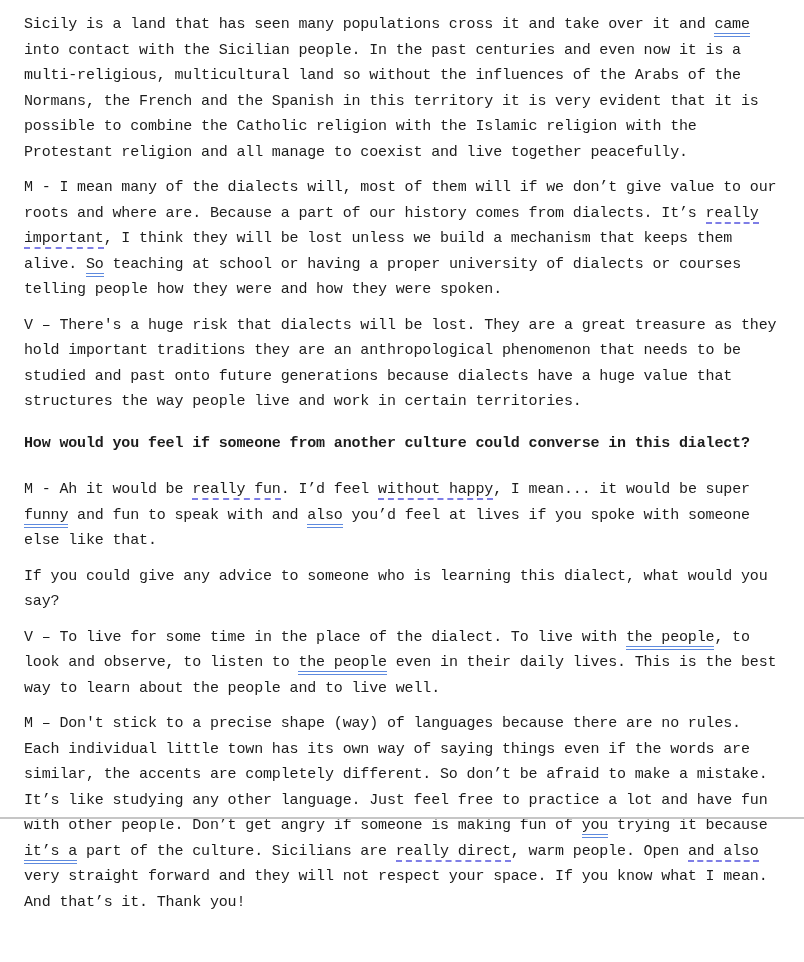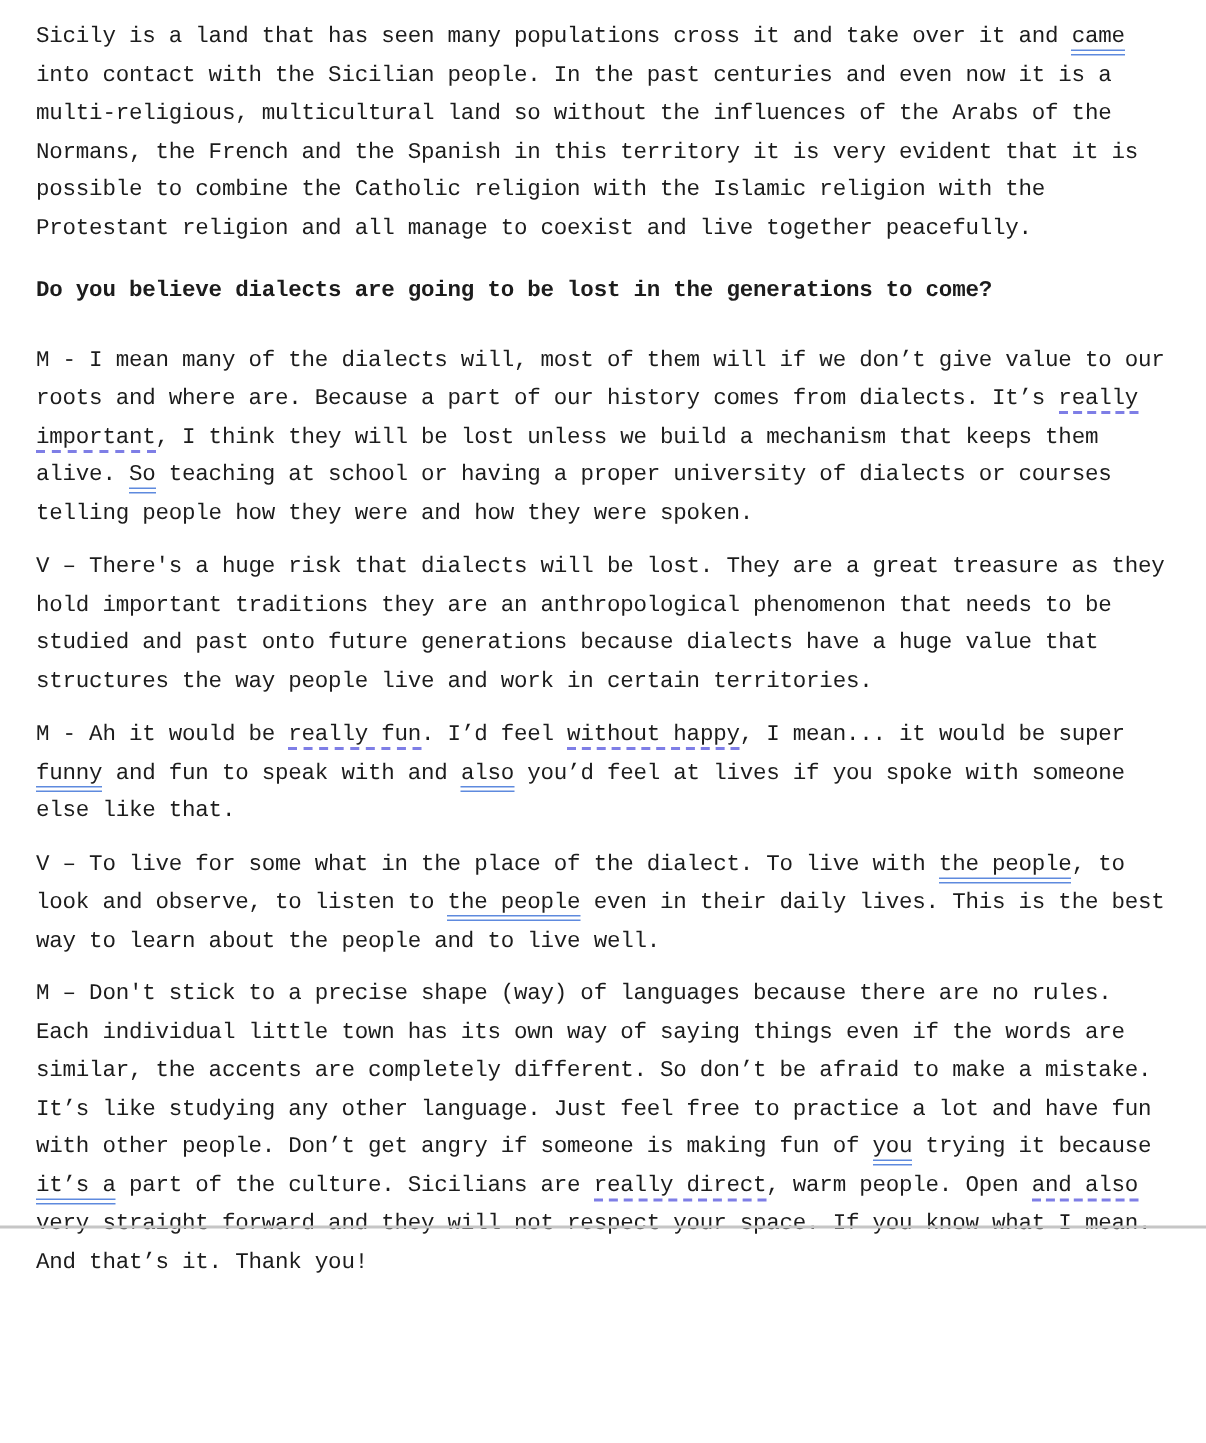--- a/index.html
+++ b/index.html
@@ -44,21 +44,22 @@
     height: 2px;
     background: var(--pageline-color, #c6c6c6);
   }
 </style>
 </head>
 <body>
 
 <div class="page">
   <div class="doc" id="doc">
       <p class="para body"><span>Sicily is a land that has seen many populations cross it and take over it and </span><span class="u-double">came</span><span> into contact with the Sicilian people. In the past centuries and even now it is a multi-religious, multicultural land so without the influences of the Arabs of the Normans, the French and the Spanish in this territory it is very evident that it is possible to combine the Catholic religion with the Islamic religion with the Protestant religion and all manage to coexist and live together peacefully.</span></p>
-      <p class="para heading"><span>Do you believe dialects are going to be lost in the generations to come?</span></p>
       <p class="para body"><span>M - I mean many of the dialects will, most of them will if we don’t give value to our roots and where are. Because a part of our history comes from dialects. It’s </span><span class="u-dashed">really important</span><span>, I think they will be lost unless we build a mechanism that keeps them alive. </span><span class="u-double">So</span><span> teaching at school or having a proper university of dialects or courses telling people how they were and how they were spoken.</span></p>
       <p class="para body"><span>V – There's a huge risk that dialects will be lost. They are a great treasure as they hold important traditions they are an anthropological phenomenon that needs to be studied and past onto future generations because dialects have a huge value that structures the way people live and work in certain territories.</span></p>
+      <p class="para heading"><span>How would you feel if someone from another culture could converse in this dialect?</span></p>
       <p class="para body"><span>M - Ah it would be </span><span class="u-dashed">really fun</span><span>. I’d feel </span><span class="u-dashed">without happy</span><span>, I mean... it would be super </span><span class="u-double">funny</span><span> and fun to speak with and </span><span class="u-double">also</span><span> you’d feel at lives if you spoke with someone else like that.</span></p>
-      <p class="para body"><span>V – To live for some what in the place of the dialect. To live with </span><span class="u-double">the people</span><span>, to look and observe, to listen to </span><span class="u-double">the people</span><span> even in their daily lives. This is the best way to learn about the people and to live well.</span></p>
+      <p class="para body"><span>If you could give any advice to someone who is learning this dialect, what would you say?</span></p>
+      <p class="para body"><span>V – To live for some time in the place of the dialect. To live with </span><span class="u-double">the people</span><span>, to look and observe, to listen to </span><span class="u-double">the people</span><span> even in their daily lives. This is the best way to learn about the people and to live well.</span></p>
       <p class="para body"><span>M – Don't stick to a precise shape (way) of languages because there are no rules. Each individual little town has its own way of saying things even if the words are similar, the accents are completely different. So don’t be afraid to make a mistake. It’s like studying any other language. Just feel free to practice a lot and have fun with other people. Don’t get angry if someone is making fun of </span><span class="u-double">you</span><span> trying it because </span><span class="u-double">it’s  a</span><span> part of the culture. Sicilians are </span><span class="u-dashed">really direct</span><span>, warm people. Open </span><span class="u-dashed">and also</span><span> very straight forward and they will not respect your space. If you know what I mean. And that’s it. Thank you!</span></p>
     </div>
   <div class="page-line"></div>
 </div>
 
 </body></html>

